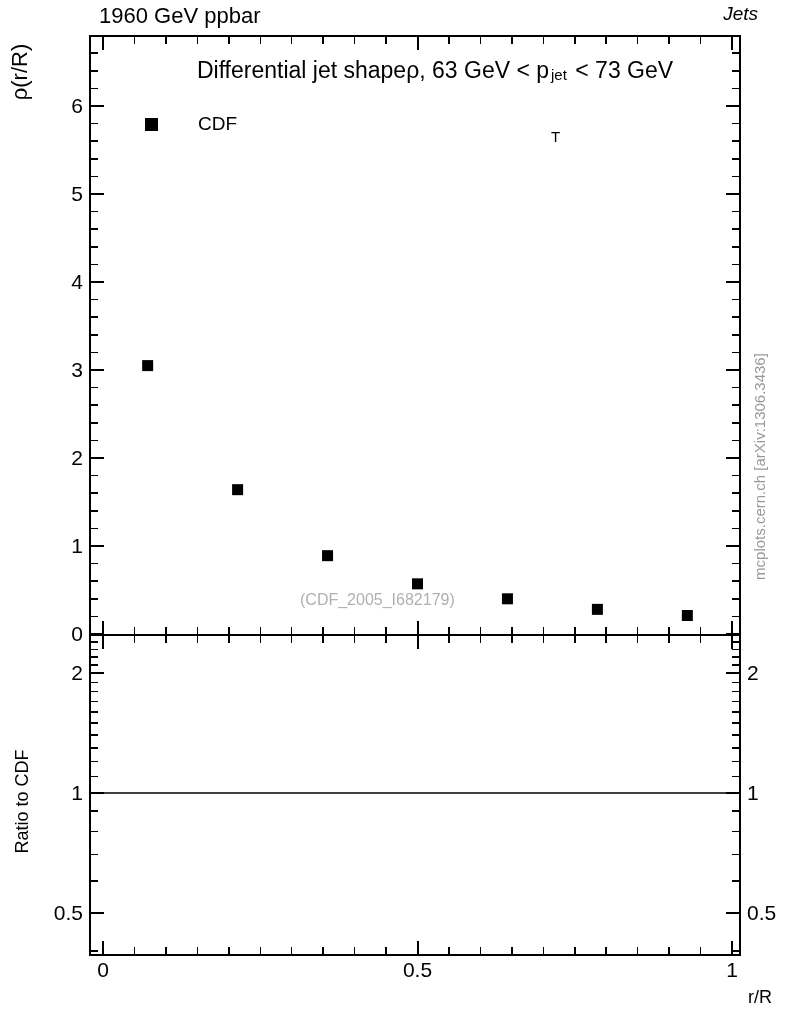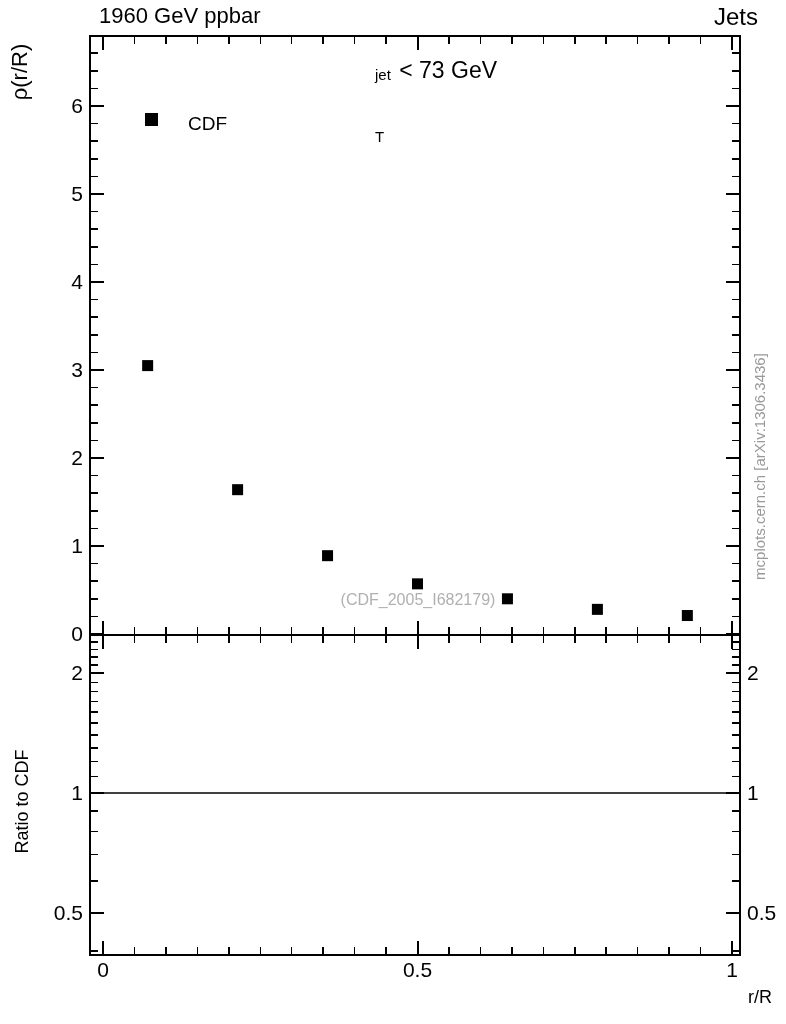--- a/index.html
+++ b/index.html
@@ -2,32 +2,32 @@
 <html><head>
 <meta charset="utf-8">
 <style>
   html,body{margin:0;padding:0;background:#fff;}
   .figure{
     position:relative;width:786px;height:1024px;background:#ffffff;
     font-family:"Liberation Sans",sans-serif;color:#000;overflow:hidden;
   }
   .abs{position:absolute;}
   .header-left{left:99px;top:3px;font-size:22px;white-space:nowrap;}
-  .header-right{right:28px;top:3px;font-size:24px;white-space:nowrap;}
+  .header-right{right:28px;top:3px;font-size:19px;white-space:nowrap;font-style:italic;}
   .plot-title{left:110px;top:57px;width:650px;text-align:center;font-size:23px;white-space:nowrap;}
   .supsub{display:inline-flex;flex-direction:column;align-items:flex-start;vertical-align:-6px;line-height:12px;margin:0 2px;gap:44px;}
   .supsub .sup{font-size:15px;transform:translateY(-4px);}
   .supsub .sub{font-size:15px;transform:translateY(2px);}
-  .legend{left:145px;top:113px;display:flex;align-items:flex-start;gap:30px;}
+  .legend{left:145px;top:113px;display:flex;align-items:center;gap:40px;}
   .legend-marker{width:13px;height:13px;background:#000;display:inline-block;}
   .legend-label{font-size:19px;}
   .ylabel-main{left:-46px;top:59px;width:132px;text-align:center;font-size:22px;transform:rotate(-90deg);white-space:nowrap;}
   .ylabel-ratio{left:-68px;top:791px;width:180px;text-align:center;font-size:18px;transform:rotate(-90deg);white-space:nowrap;}
   .side-note{left:599px;top:458px;width:320px;text-align:center;font-size:15px;transform:rotate(-90deg);white-space:nowrap;}
-  .watermark{left:308px;top:591px;width:220px;text-align:center;font-size:16px;white-space:nowrap;}
+  .watermark{left:300px;top:591px;width:220px;font-size:16px;white-space:nowrap;}
   .xlabel{right:14px;top:987px;font-size:18px;white-space:nowrap;}
   svg.plot{position:absolute;left:0;top:0;}
   .frame{fill:none;stroke:#000;stroke-width:2;shape-rendering:crispEdges;}
   .tick{stroke:#000;stroke-width:1.5;shape-rendering:crispEdges;}
   .tick.major{stroke-width:2;}
   .refline{stroke:#000;stroke-width:1.3;}
   .ticklabel{font-family:"Liberation Sans",sans-serif;font-size:21px;fill:#000;}
   .marker{fill:#000;}
 </style>
 </head>
@@ -256,21 +256,21 @@
       <rect x="501.947" y="593.3" width="11" height="11" class="marker" fill="#000000"></rect>
       <rect x="591.894" y="603.86" width="11" height="11" class="marker" fill="#000000"></rect>
       <rect x="681.841" y="610.02" width="11" height="11" class="marker" fill="#000000"></rect>
     </svg>
 
   <div class="abs header-left">1960 GeV ppbar</div>
 
   <div class="abs header-right">Jets</div>
 
   <div class="abs plot-title">
-    <span class="supsub">
+    <span>Differential jet shapeρ, 63 GeV &lt; p</span><span class="supsub">
         <span class="sup">jet</span>
         <span class="sub">T</span>
       </span><span> &lt; 73 GeV</span>
   </div>
 
   <div class="abs legend">
     <span class="legend-marker"></span>
     <span class="legend-label">CDF</span>
   </div>
 

